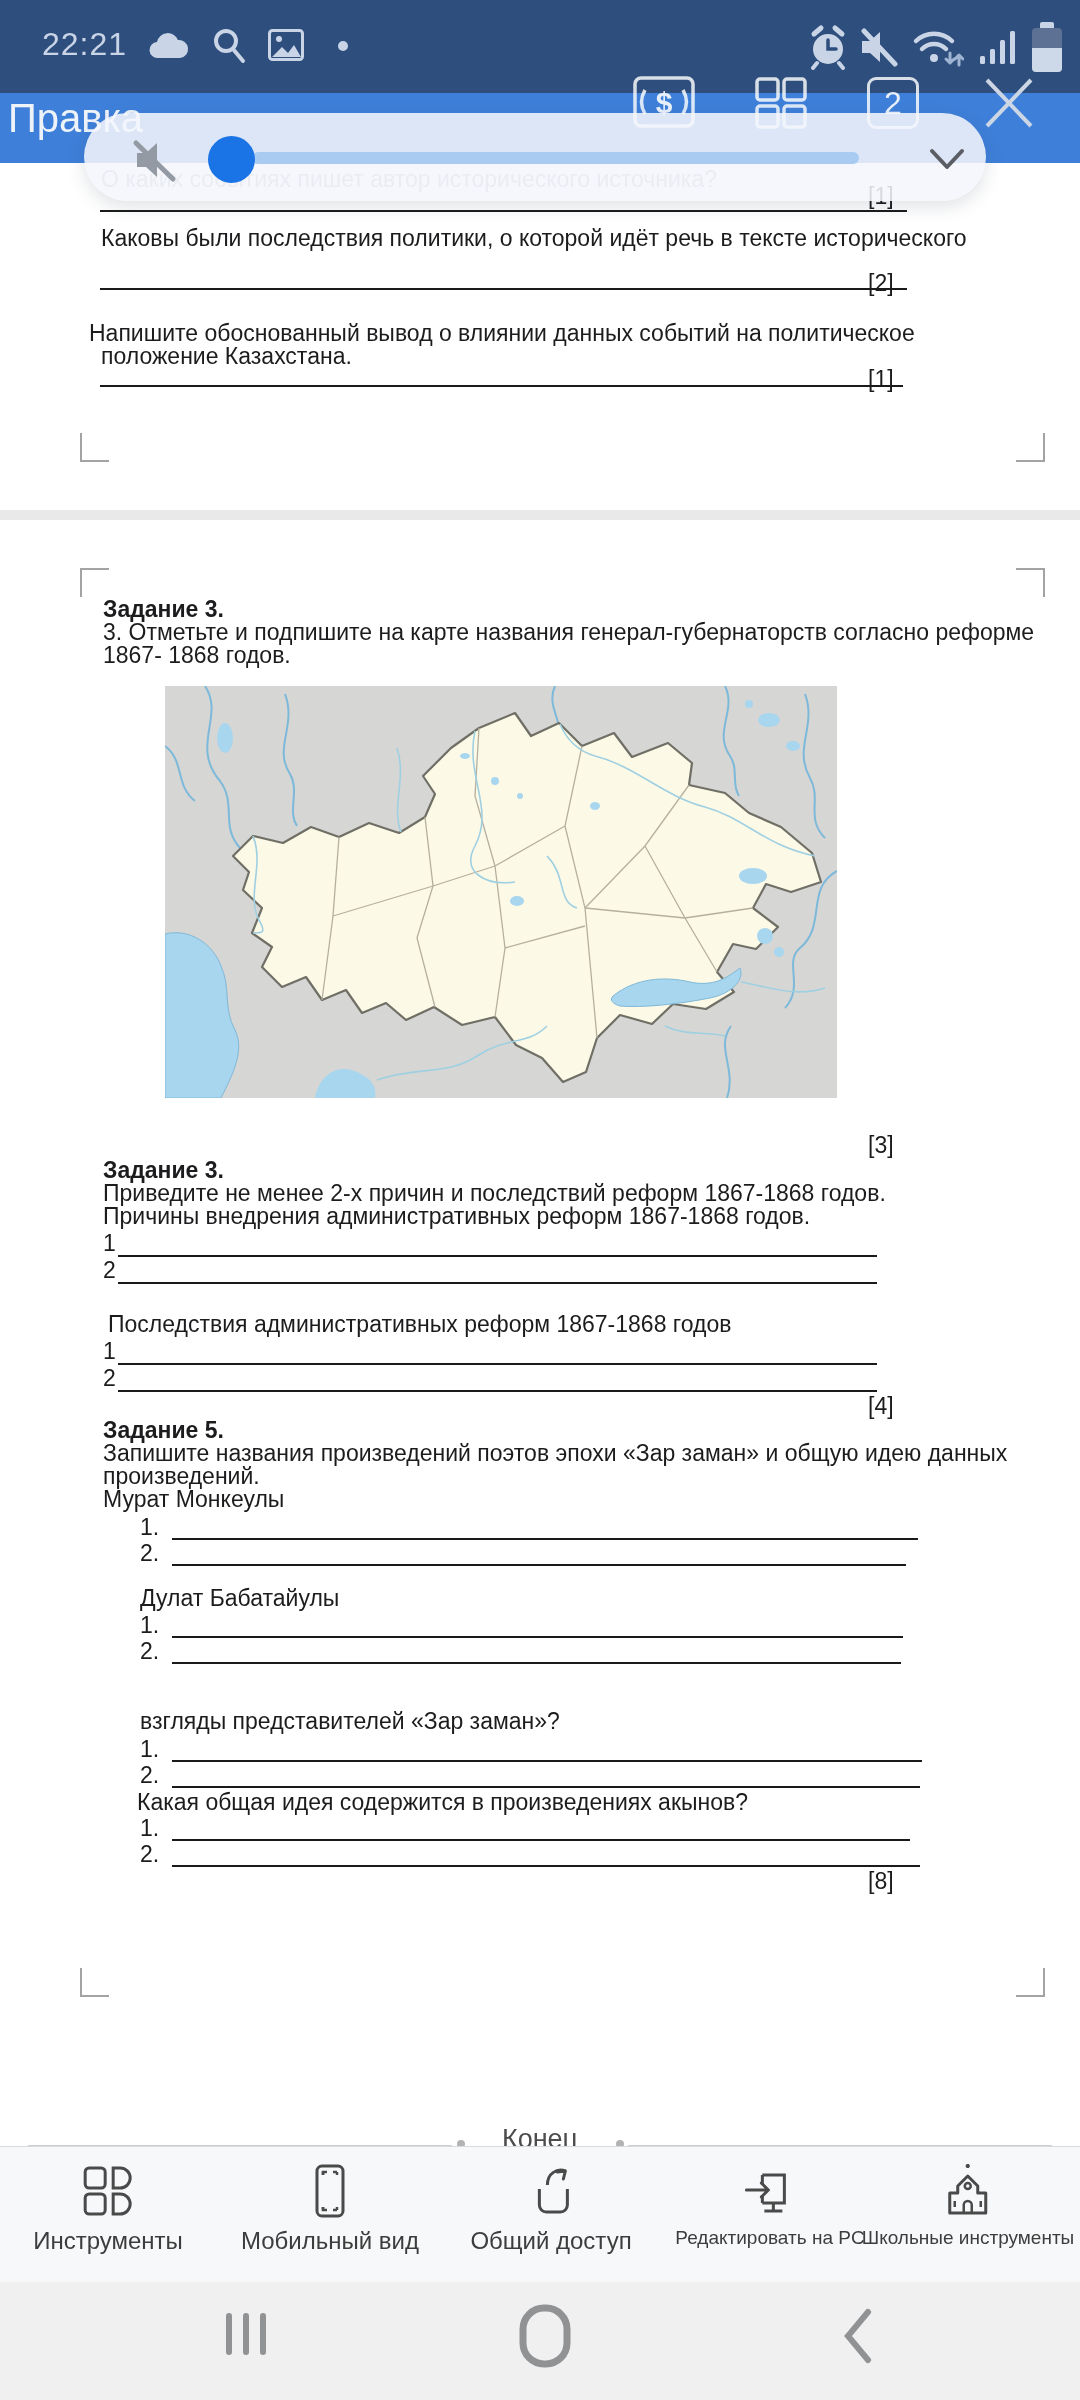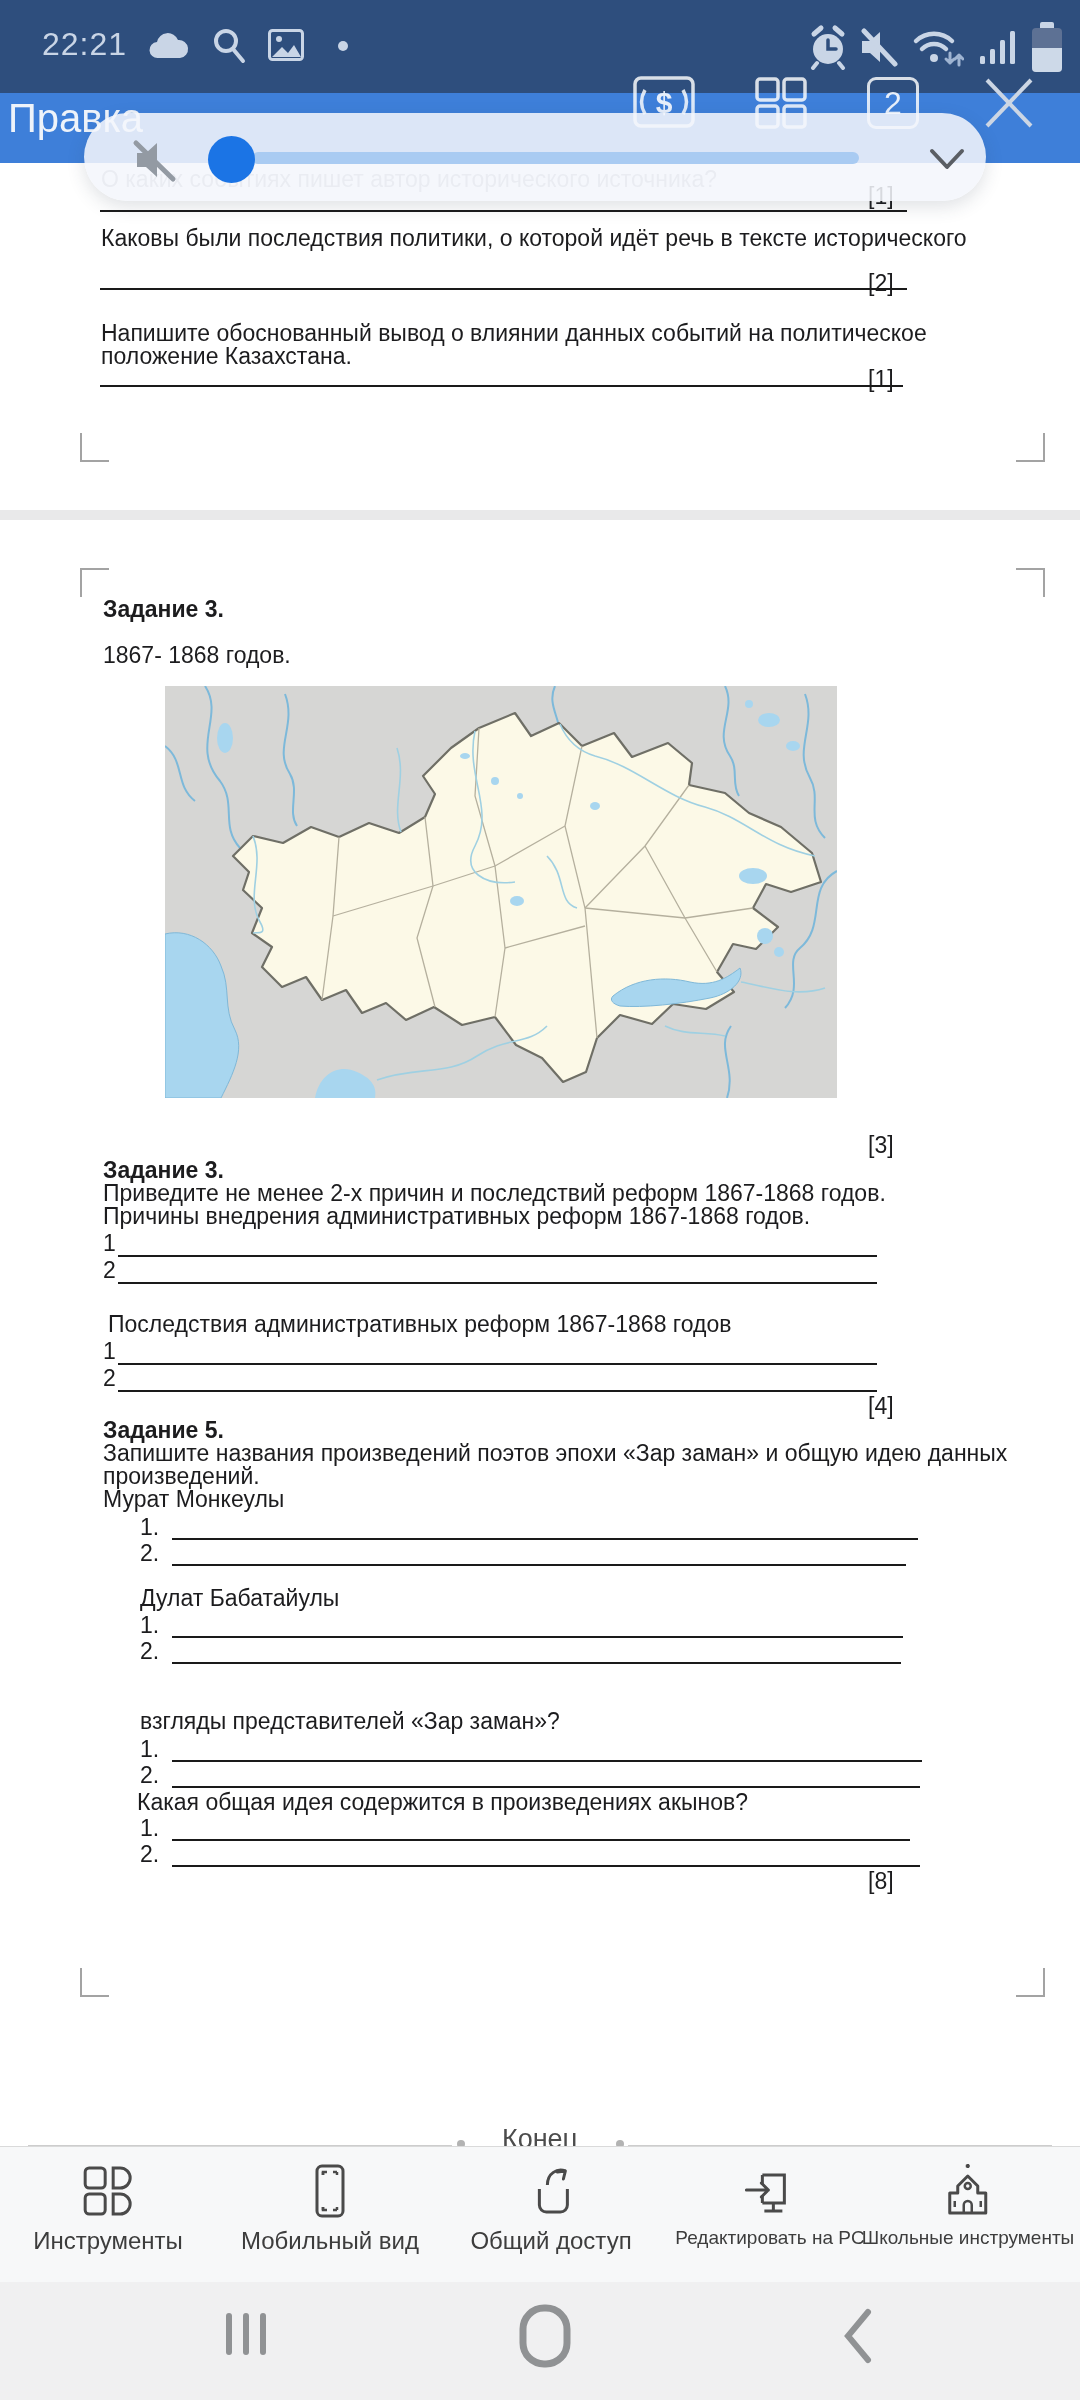--- a/index.html
+++ b/index.html
@@ -143,36 +143,37 @@
 
     <div class="page page1">
       <div class="dl faded" style="top:3px;left:101px">О каких событиях пишет автор исторического источника?</div>
       <div class="mark faded" style="top:20px;left:868px">[1]</div>
       <div class="ul" style="top:47px;left:100px;width:807px"></div>
 
       <div class="dl" style="top:62px;left:101px">Каковы были последствия политики, о которой идёт речь в тексте исторического</div>
       <div class="mark" style="top:107px;left:868px">[2]</div>
       <div class="ul" style="top:125px;left:100px;width:807px"></div>
 
-      <div class="dl" style="top:157px;left:101px">Напишите обоснованный вывод о влиянии данных событий на политическое</div>
+      <div class="dl" style="top:157px;left:89px">Напишите обоснованный вывод о влиянии данных событий на политическое</div>
       <div class="dl" style="top:180px;left:101px">положение Казахстана.</div>
       <div class="mark" style="top:203px;left:868px">[1]</div>
       <div class="ul" style="top:222px;left:100px;width:803px"></div>
 
       <div class="corner c-bl" style="left:80px;top:270px"></div>
       <div class="corner c-br" style="left:1016px;top:270px"></div>
     </div>
 
     <div class="page-gap"></div>
 
     <div class="page page2">
       <div class="corner c-tl" style="left:80px;top:48px"></div>
       <div class="corner c-tr" style="left:1016px;top:48px"></div>
 
       <div class="dl dlb" style="top:76px;left:103px">Задание 3.</div>
+      <div class="dl" style="top:99px;left:103px">3. Отметьте и подпишите на карте названия генерал-губернаторств согласно реформе</div>
       <div class="dl" style="top:122px;left:103px">1867- 1868 годов.</div>
 
       <div class="map-wrap">
         <svg width="672" height="412" viewBox="0 0 672 412">
           <rect x="0" y="0" width="672" height="412" fill="#d6d6d4"></rect>
 
           <g fill="none" stroke="#7db9da" stroke-width="2">
             <path d="M40,0 C60,30 25,60 55,95 C72,118 55,140 75,162"></path>
             <path d="M120,8 C132,40 108,62 125,88 C135,105 122,125 132,140"></path>
             <path d="M390,0 C380,22 402,38 392,58 C386,70 394,82 402,90"></path>

